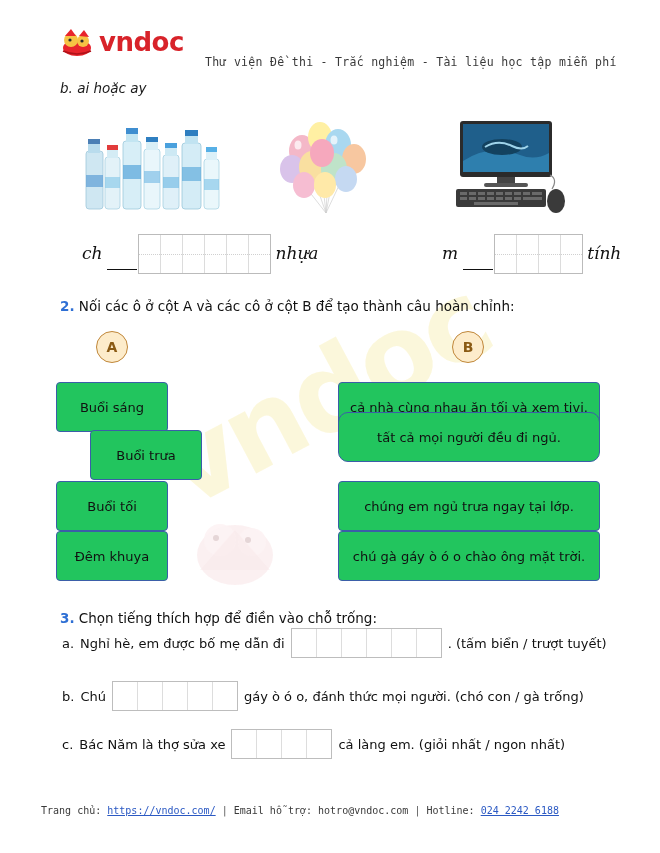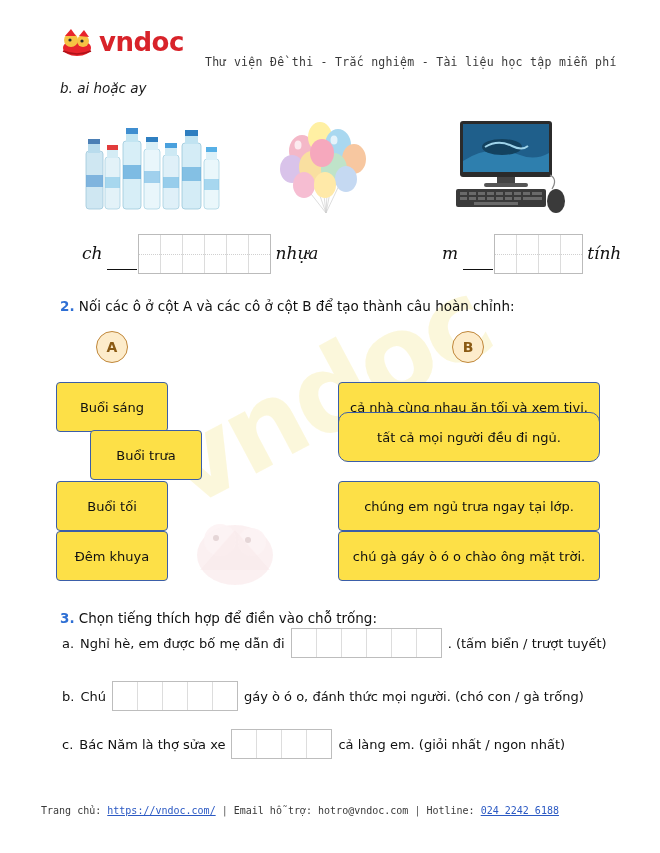--- a/index.html
+++ b/index.html
@@ -204,21 +204,21 @@
     justify-content: center;
     font-family: "DejaVu Sans", sans-serif;
   }
   .circle-a { left: 96px; top: 331px; }
   .circle-b { left: 452px; top: 331px; }
 
   .opt-box {
     position: absolute;
     border: 1.2px solid #3b5ea8;
     border-radius: 4px;
-    background: #fde047;
+    background: #22c55e;
     font-size: 13px;
     color: #111;
     display: flex;
     align-items: center;
     justify-content: center;
     padding: 0 10px;
     box-sizing: border-box;
     height: 50px;
   }
   .colA { left: 56px; width: 112px; }

